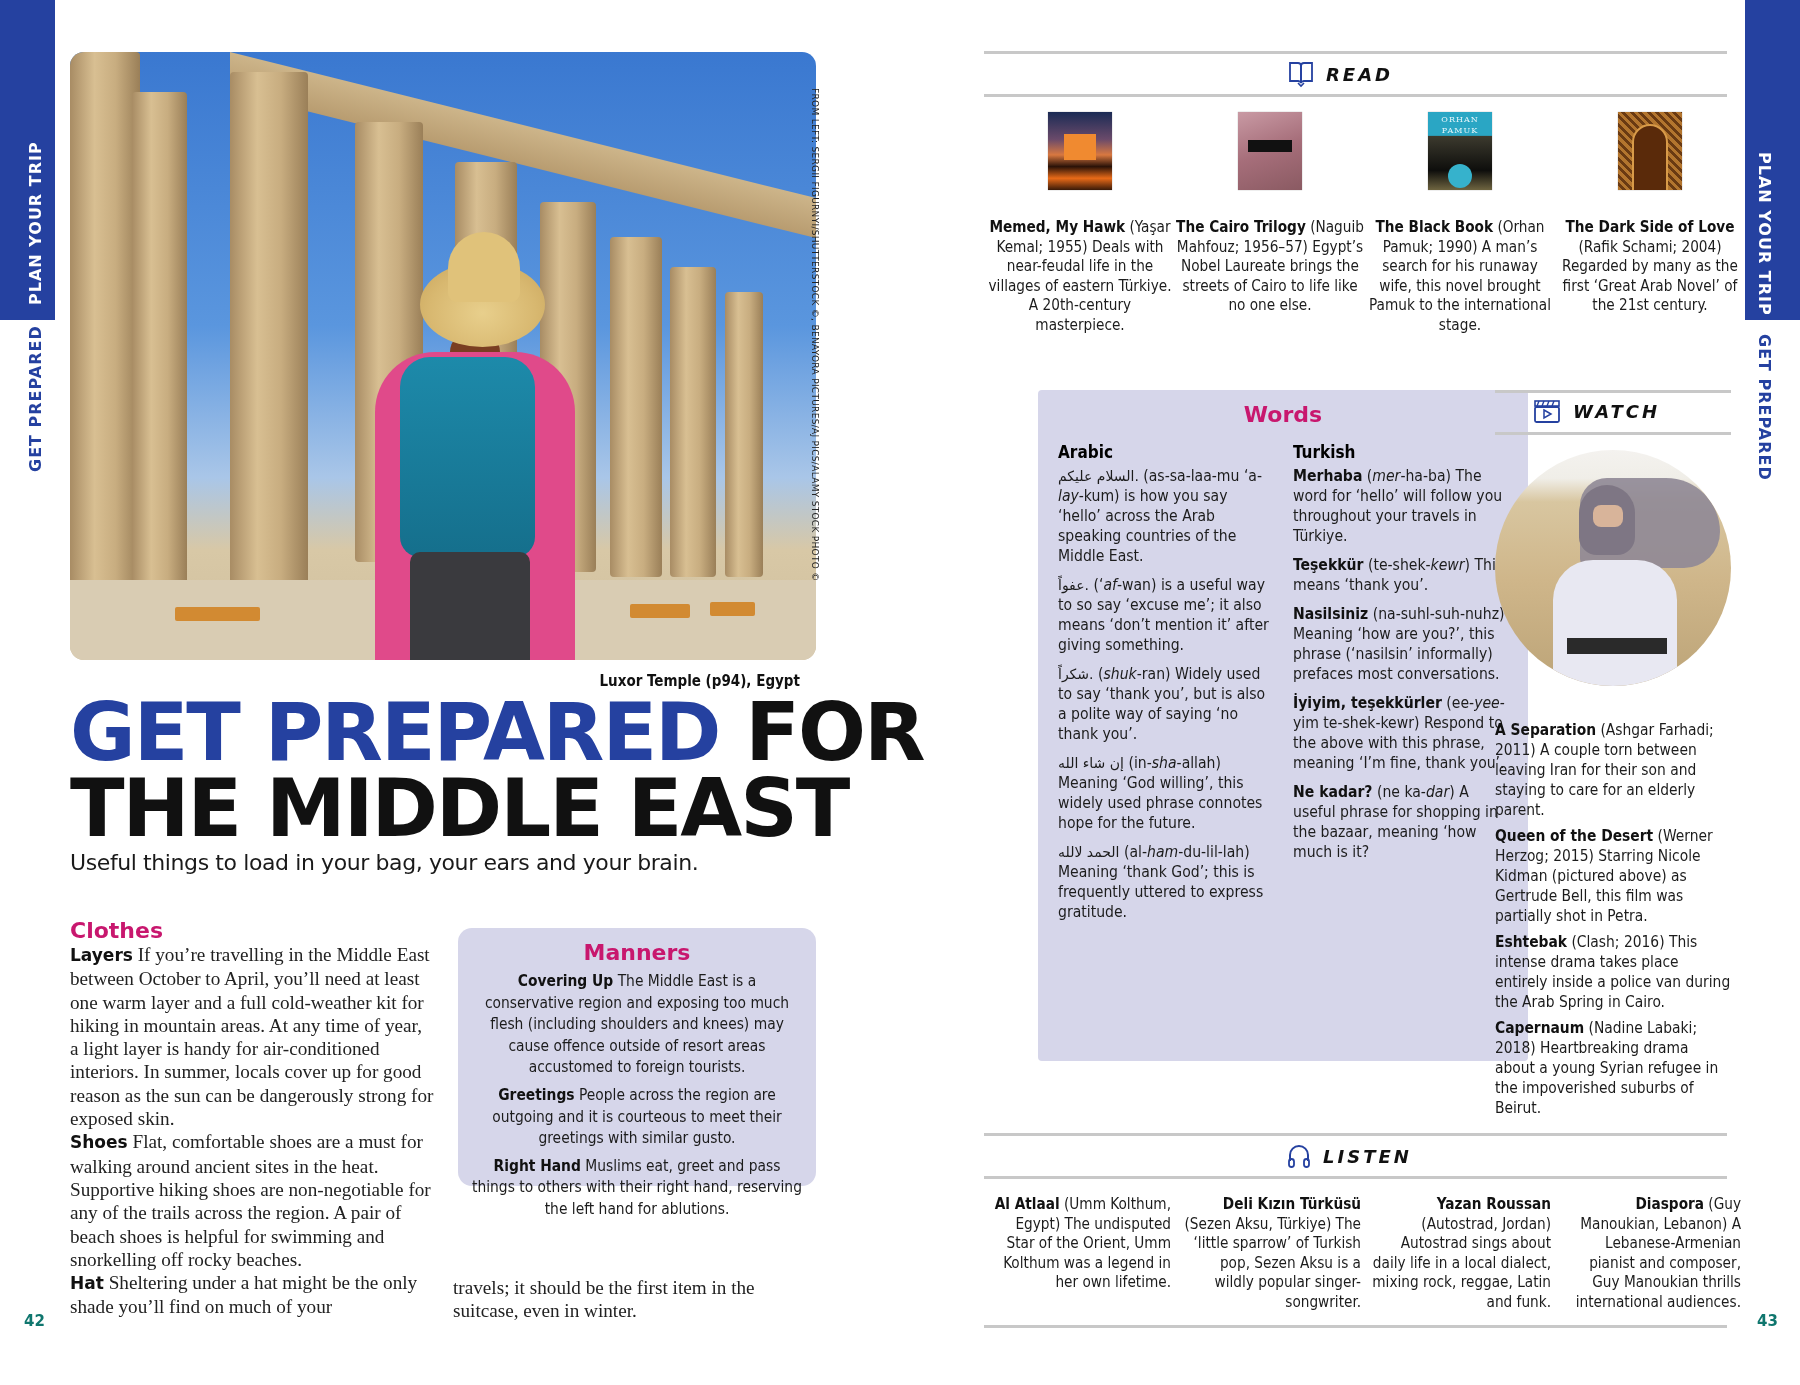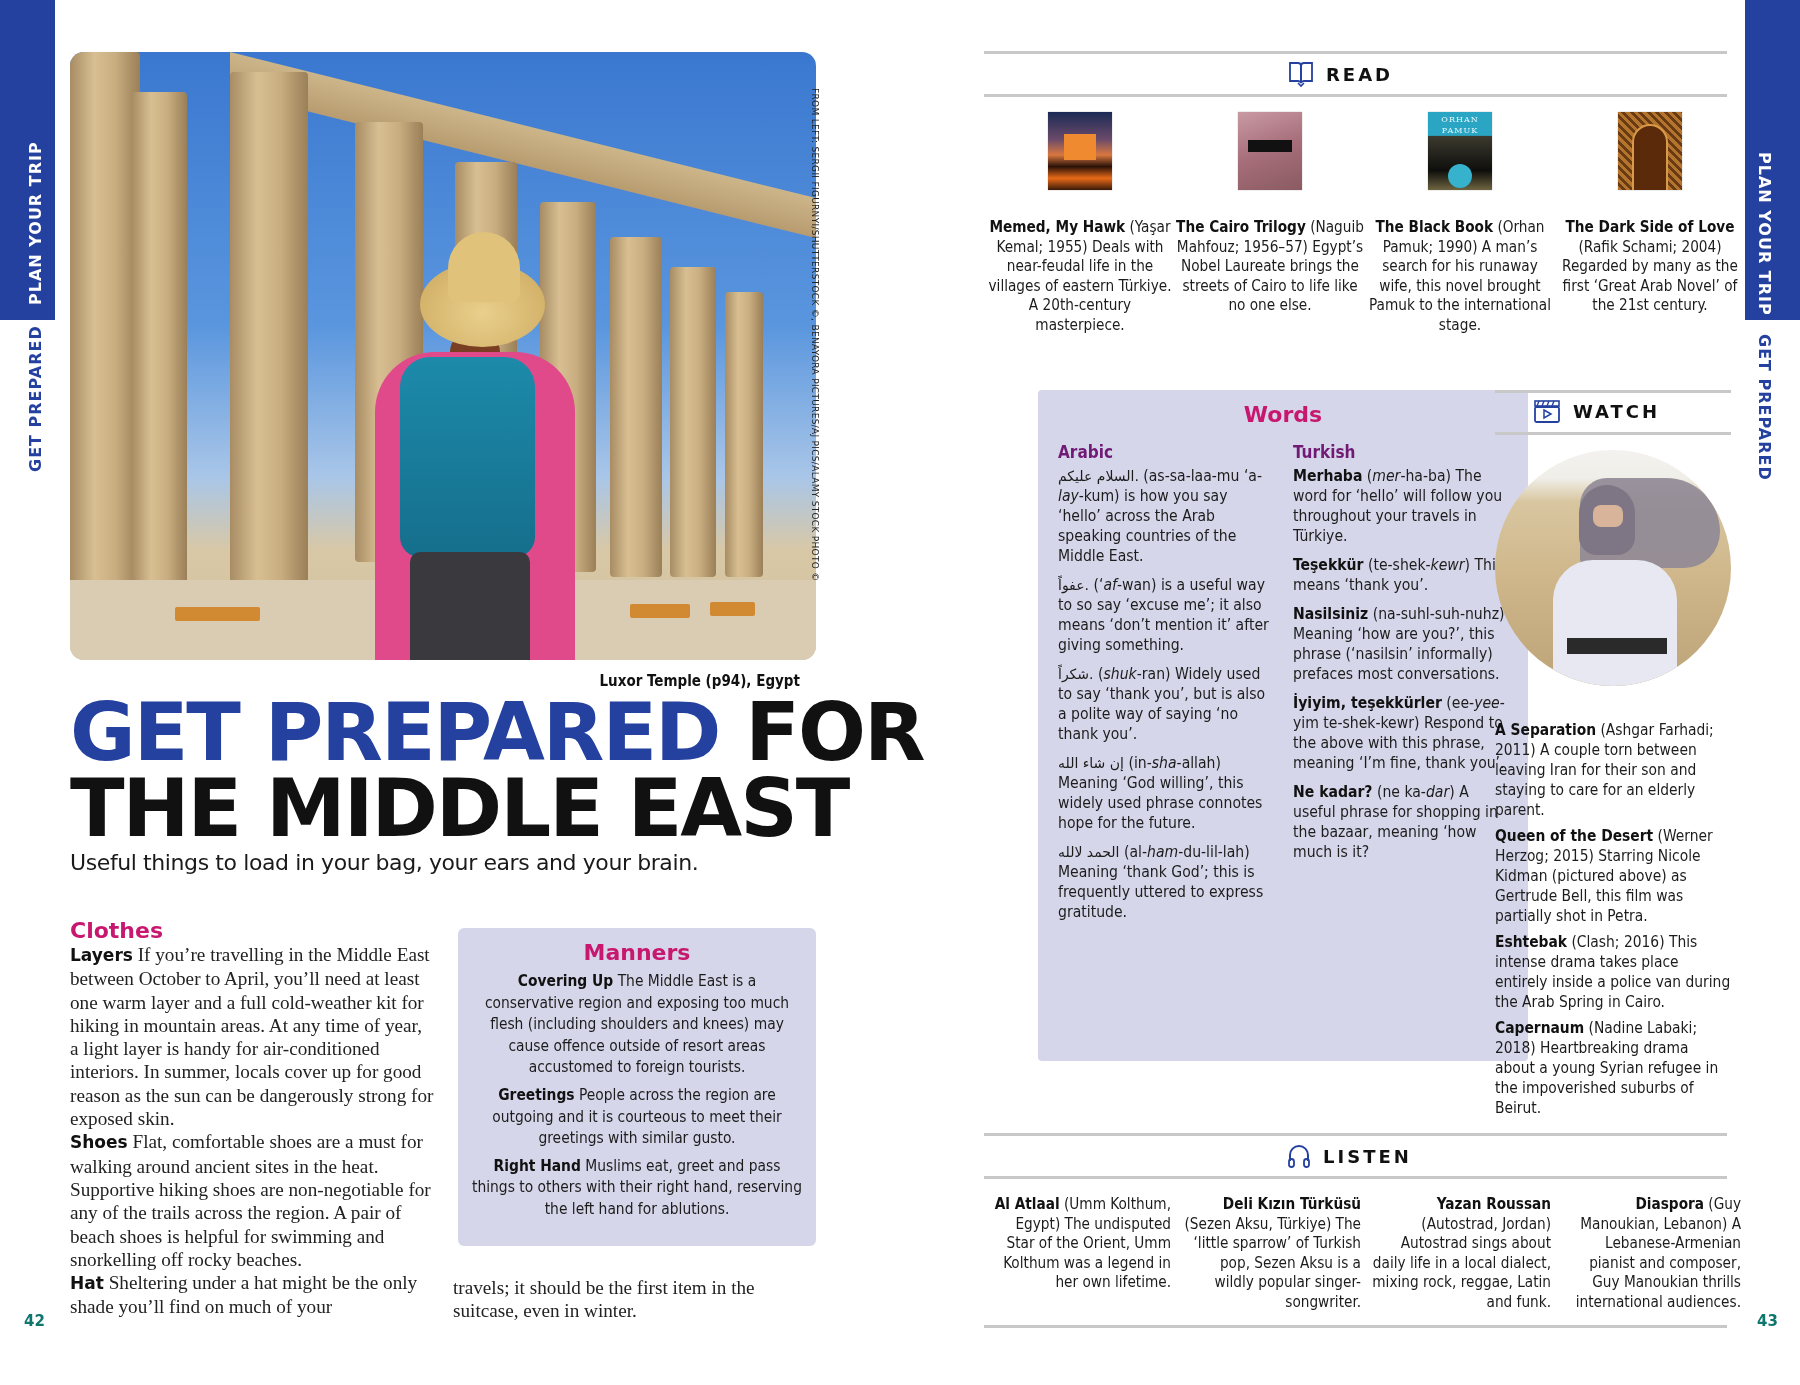--- a/index.html
+++ b/index.html
@@ -42,31 +42,31 @@
   .main-title { position: absolute; left: 70px; top: 695px; font-family: "DejaVu Sans", sans-serif; font-weight: bold; font-size: 80px; line-height: 76px; letter-spacing: -2px; color: #111; }
   .main-title .accent { color: #2541a0; }
   .subtitle { position: absolute; left: 70px; top: 850px; font-family: "DejaVu Sans", sans-serif; font-size: 22px; color: #1a1a1a; letter-spacing: -0.4px; }
 
   .section-heading { font-family: "DejaVu Sans", sans-serif; font-weight: bold; font-size: 22px; color: #c8176e; }
   .clothes { position: absolute; left: 70px; top: 918px; width: 365px; }
   .serif-body { font-family: "Liberation Serif", "DejaVu Serif", serif; font-size: 19.2px; line-height: 23.3px; color: #222; }
   .serif-body b { font-family: "DejaVu Sans", sans-serif; font-weight: bold; font-size: 17px; color: #111; }
   .clothes-cont { position: absolute; left: 453px; top: 1276px; width: 365px; }
 
-  .manners-box { position: absolute; left: 458px; top: 928px; width: 358px; height: 318px; background: #d6d6ea; border-radius: 6px; padding: 12px 14px; text-align: center; }
+  .manners-box { position: absolute; left: 458px; top: 928px; width: 358px; height: 258px; background: #d6d6ea; border-radius: 14px; padding: 12px 14px; text-align: center; }
   .box-body { font-family: "DejaVu Sans Condensed", "DejaVu Sans", sans-serif; font-size: 15.4px; line-height: 21.6px; color: #1c1c1c; }
   .box-body b { color: #111; }
   .box-body p { margin-top: 6px; }
   .manners-box .section-heading { margin-bottom: 6px; }
 
   .page-num { position: absolute; font-family: "DejaVu Sans", sans-serif; font-weight: bold; font-size: 15px; color: #0f766e; }
 
   
   .rule { position: absolute; height: 3px; background: #c8c8c8; }
-  .sec-header { position: absolute; display: flex; align-items: center; gap: 12px; font-family: "DejaVu Sans", sans-serif; font-weight: bold; font-size: 18px; letter-spacing: 3px; color: #111; }
+  .sec-header { position: absolute; display: flex; align-items: center; gap: 12px; font-family: "DejaVu Sans", sans-serif; font-weight: bold; font-size: 18px; letter-spacing: 3px; color: #111; font-style: italic; }
   .sec-header svg { display: block; }
 
   .books { position: absolute; left: 985px; top: 110px; width: 760px; display: flex; }
   .book { width: 190px; text-align: center; }
   .book-cover { width: 64px; height: 78px; margin: 2px auto 28px; position: relative; overflow: hidden; box-shadow: 0 0 1px rgba(0,0,0,0.4); }
   .book-text { font-family: "DejaVu Sans Condensed", "DejaVu Sans", sans-serif; font-size: 15.2px; line-height: 19.6px; color: #1c1c1c; }
   .book-text b { color: #111; }
 
   .cover1 { background: linear-gradient(180deg, #1b2b55 0%, #6a4a6a 35%, #d87840 55%, #2a1208 70%, #e86a18 85%, #3a1a08 100%); }
   .cover1 .lbl { position: absolute; left: 16px; top: 22px; width: 32px; height: 26px; background: #f08a30; }
@@ -76,21 +76,21 @@
   .cover3 .lbl { position: absolute; left: 20px; top: 52px; width: 24px; height: 24px; border-radius: 50%; background: #36b2cc; }
   .cover3 .t { position: absolute; left: 0; width: 100%; top: 2px; color: #e6f6fa; font-family: "DejaVu Serif", serif; font-size: 8px; letter-spacing: 1px; text-align: center; line-height: 11px; }
   .cover4 { background: repeating-linear-gradient(45deg, #b3752e 0 3px, #6a3a12 3px 6px); }
   .cover4 .lbl { position: absolute; left: 14px; top: 12px; width: 36px; height: 80px; background: #5a2a0a; border-radius: 18px 18px 0 0; border: 2px solid #d89a48; }
 
   .words-box { position: absolute; left: 1038px; top: 390px; width: 490px; height: 671px; background: #d6d6ea; border-radius: 4px; }
   .words-box .section-heading { position: absolute; left: 0; width: 100%; top: 12px; text-align: center; }
   .words-col { position: absolute; top: 52px; width: 215px; }
   .words-col.c1 { left: 20px; }
   .words-col.c2 { left: 255px; width: 222px; }
-  .words-col h4 { font-family: "DejaVu Sans Condensed", "DejaVu Sans", sans-serif; font-weight: bold; font-size: 17px; margin-bottom: 4px; color: #701a75; }
+  .words-col h4 { font-family: "DejaVu Sans Condensed", "DejaVu Sans", sans-serif; font-weight: bold; font-size: 17px; margin-bottom: 4px; color: #000000; }
   .words-col .box-body { font-size: 15.6px; line-height: 20px; }
   .words-col .box-body p { margin-top: 0; margin-bottom: 9px; }
   .ar { font-family: "DejaVu Sans", sans-serif; font-size: 14px; }
 
   .watch-photo { position: absolute; left: 1495px; top: 450px; width: 236px; height: 236px; border-radius: 50%; overflow: hidden;
     background: linear-gradient(180deg, #f4f2ef 0%, #f0eee8 12%, #d8c6a0 22%, #cfb68a 55%, #bca478 100%); }
   .wp-scarf { position: absolute; left: 85px; top: 28px; width: 140px; height: 90px; background: #8f8896; border-radius: 30px 60px 40px 10px; opacity: 0.9; }
   .wp-head { position: absolute; left: 84px; top: 35px; width: 56px; height: 70px; background: #7e7684; border-radius: 28px 28px 18px 18px; }
   .wp-face { position: absolute; left: 98px; top: 55px; width: 30px; height: 22px; background: #d8b49a; border-radius: 8px; }
   .wp-body { position: absolute; left: 58px; top: 110px; width: 124px; height: 140px; background: #e8e8f2; border-radius: 40px 40px 10px 10px; }

